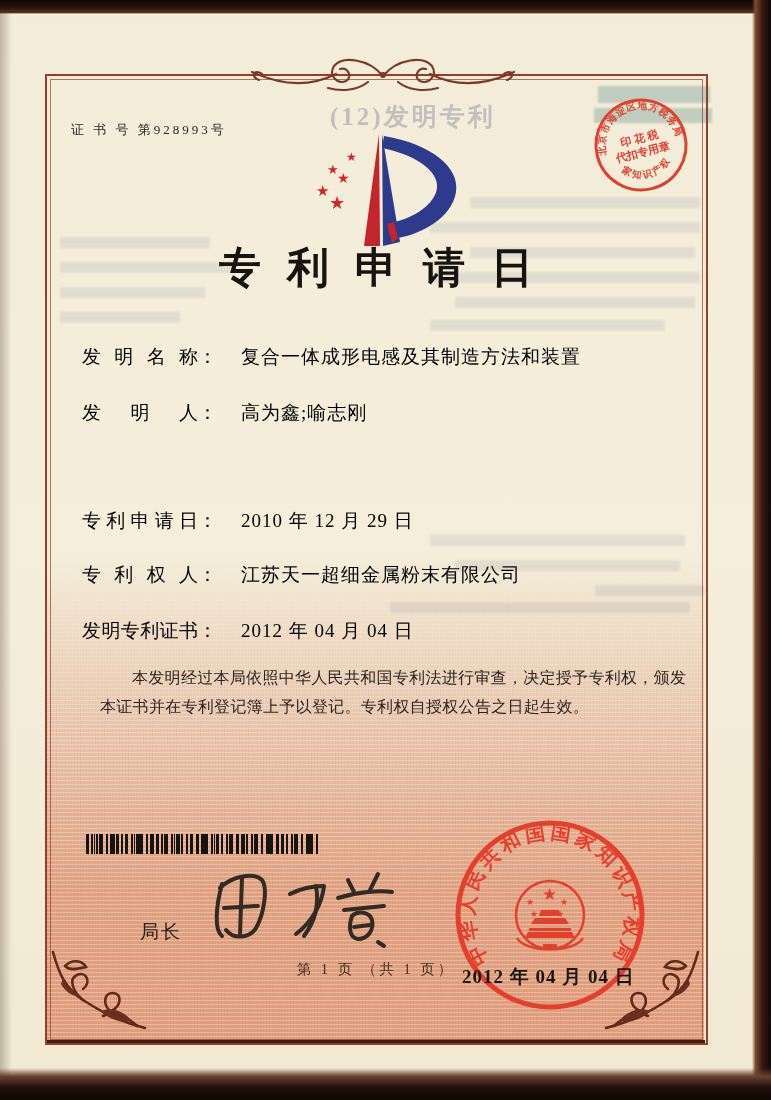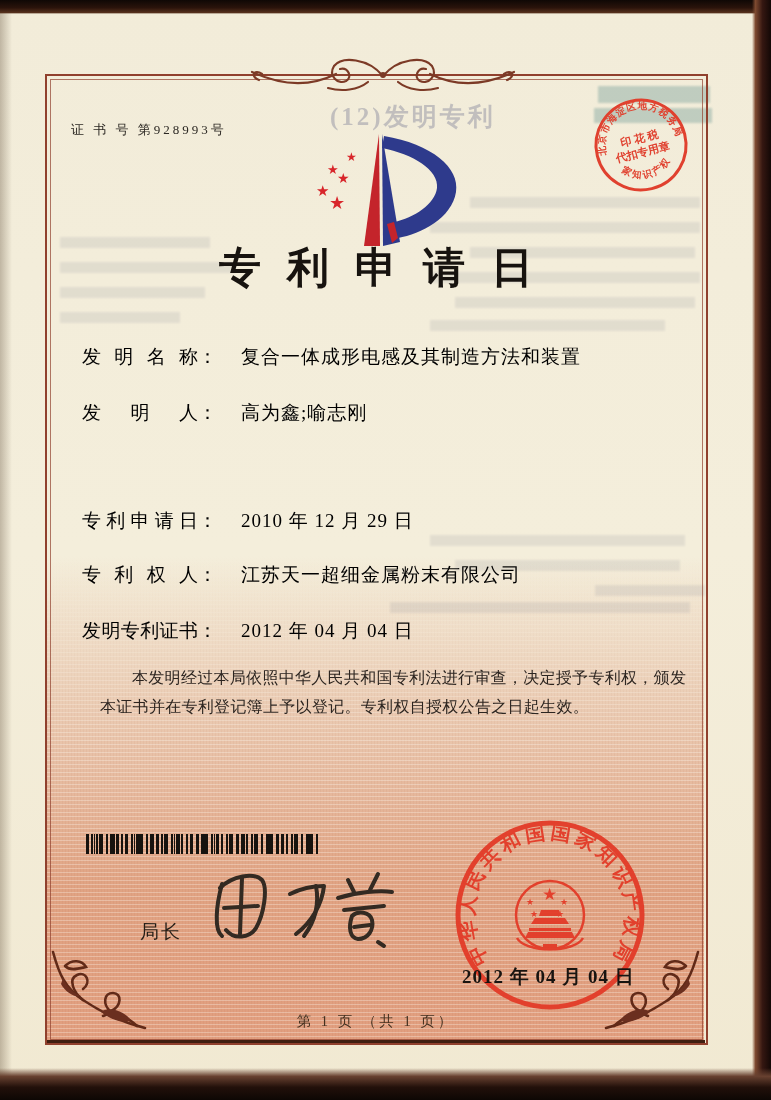--- a/index.html
+++ b/index.html
@@ -58,21 +58,21 @@
     background:repeating-linear-gradient(90deg,#17130f 0 2px,transparent 2px 5px),
                repeating-linear-gradient(90deg,#17130f 0 1px,transparent 1px 8px),
                repeating-linear-gradient(90deg,#17130f 0 3px,transparent 3px 13px);}
   .sig-title{left:140px;top:912px;font-size:19px;letter-spacing:2px;z-index:6;color:#241d16;margin-top:7px;}
   .sig-svg{left:192px;top:858px;z-index:6;}
   .sig-name-hidden{left:250px;top:900px;opacity:0;font-size:20px;z-index:6;}
   .seal{left:455px;top:820px;z-index:5;opacity:.95;}
   .seal-date{left:462px;top:964px;font-size:19px;font-weight:bold;letter-spacing:1px;
     z-index:7;color:#181410;white-space:nowrap;}
   .stamp{left:591px;top:95px;z-index:5;transform:rotate(-14deg);}
-  .footer{left:0;top:1012px;width:752px;text-align:center;font-size:14.5px;
+  .footer{left:0;top:960px;width:752px;text-align:center;font-size:14.5px;
     letter-spacing:3px;z-index:6;color:#43301f;}
   .logo{left:296px;top:128px;z-index:5;}
   .ornament-top{left:248px;top:52px;z-index:4;}
   .corner-orn{z-index:2;}
 </style>
 </head>
 <body>
 
 <div class="page">
 

